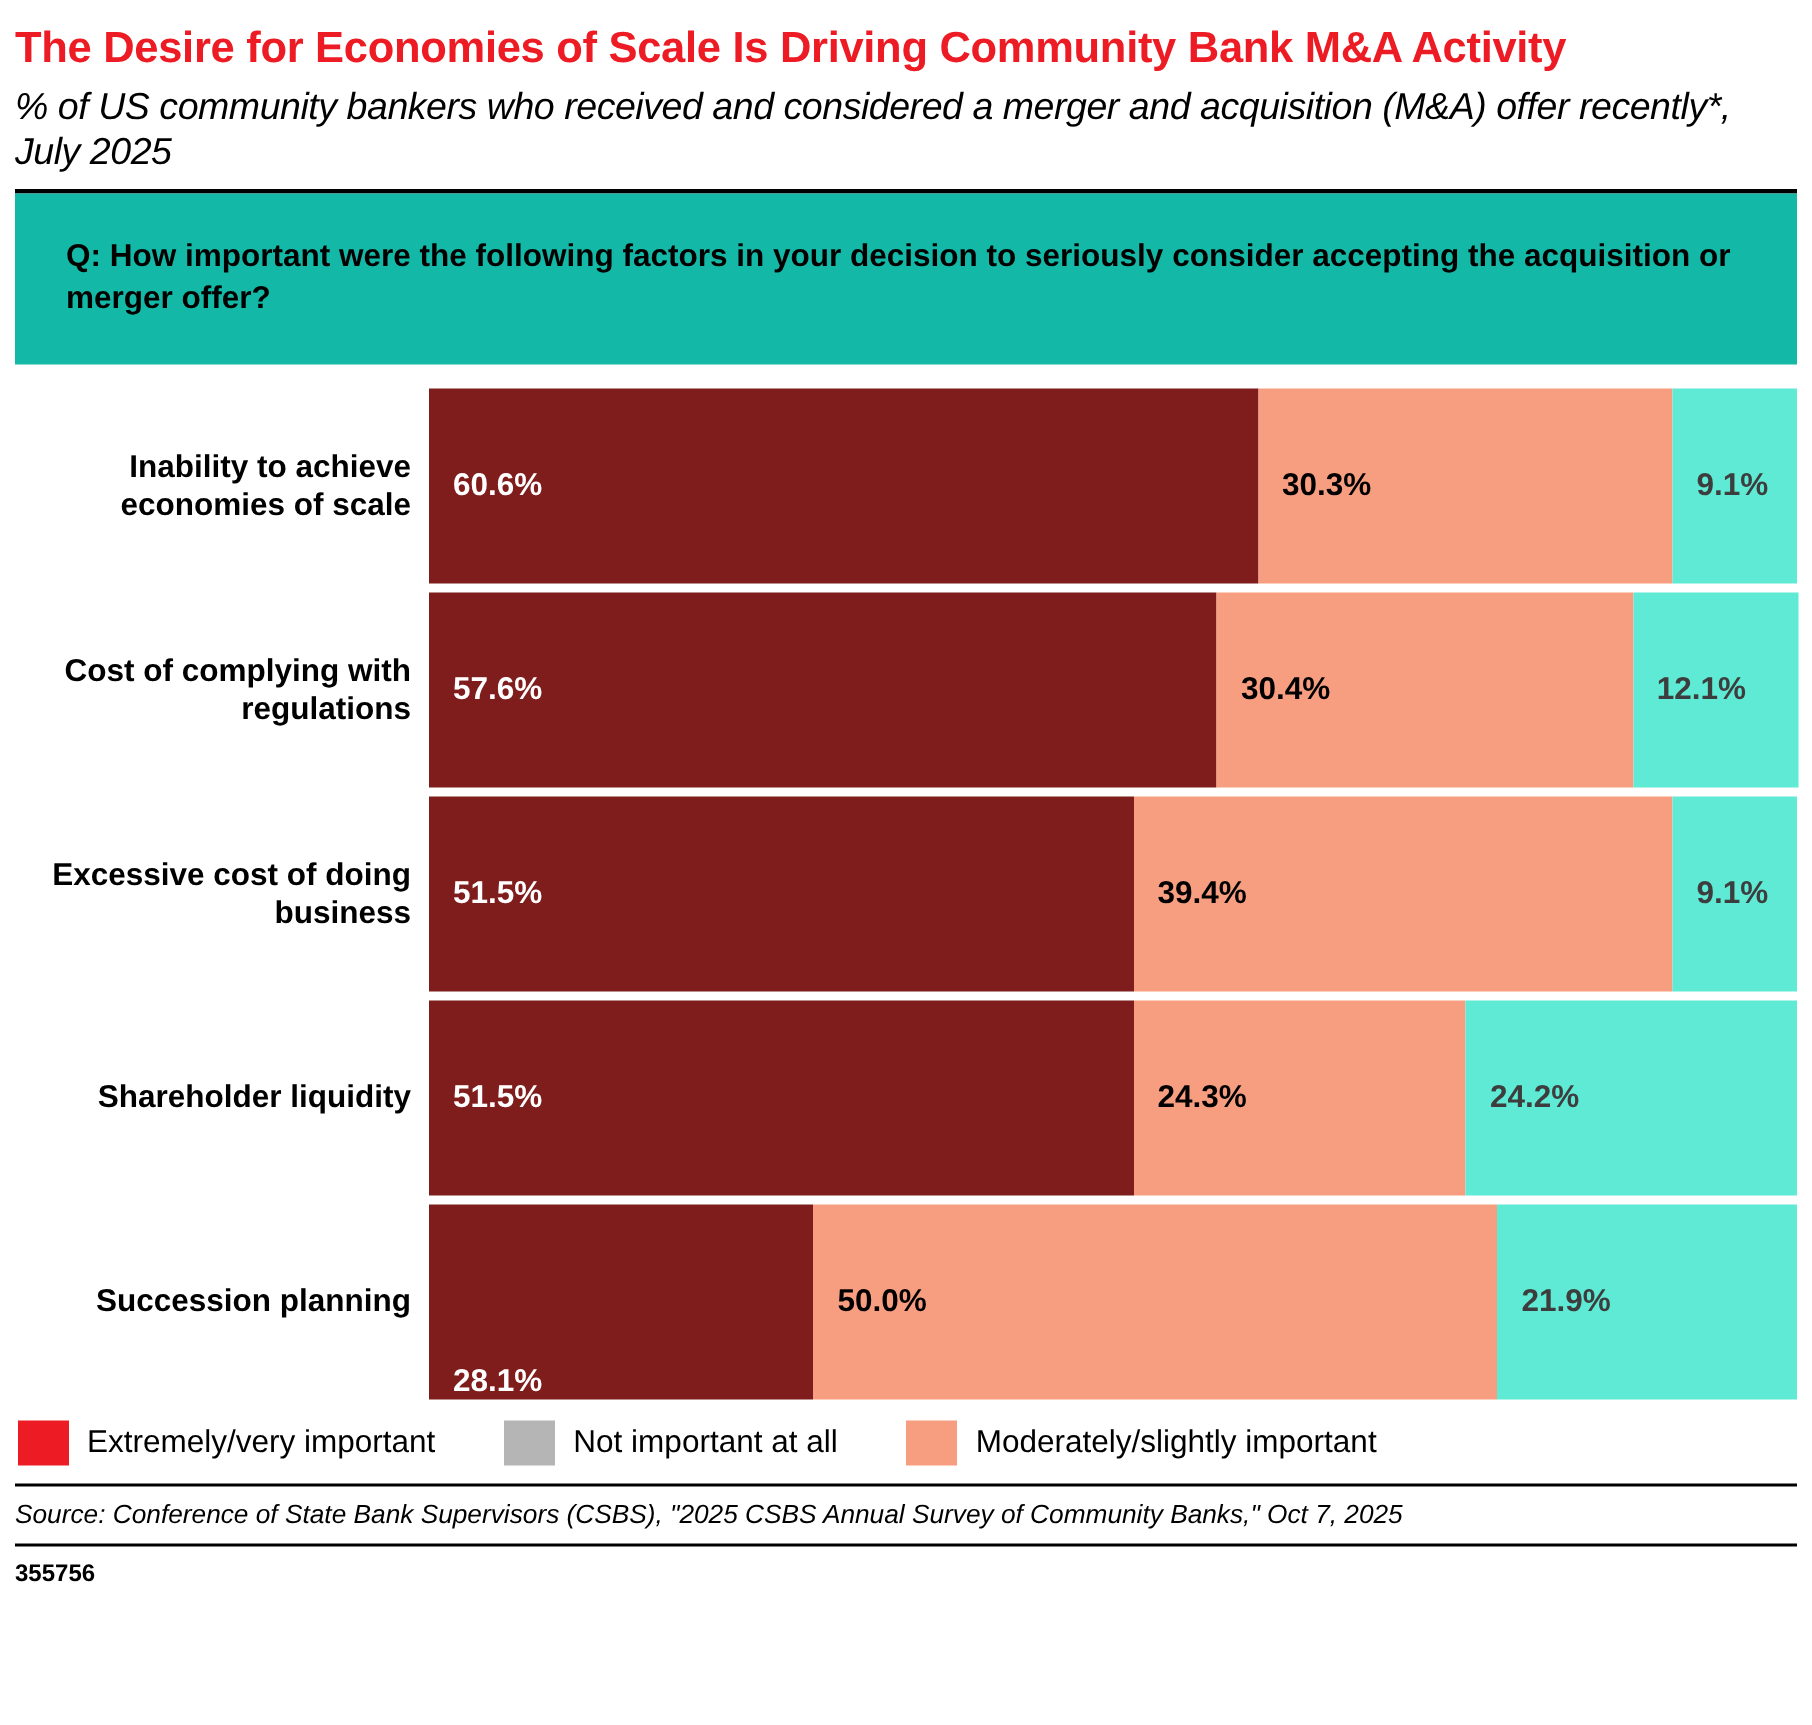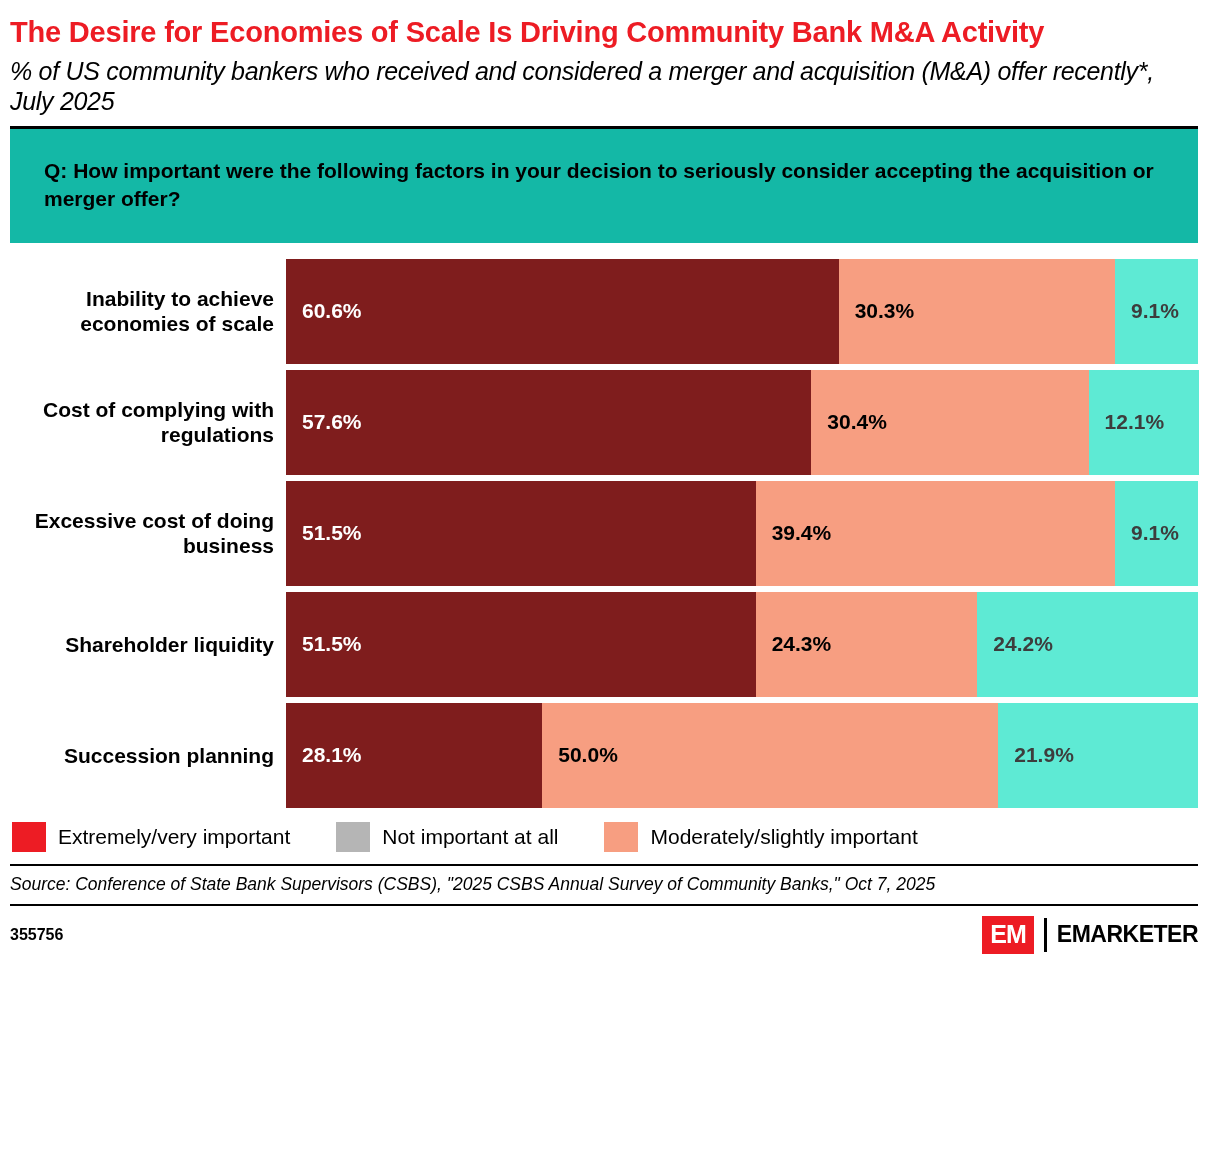--- a/index.html
+++ b/index.html
@@ -52,21 +52,21 @@
     font-weight: bold;
     line-height: 1.33;
   }
   
   .chart {
     margin-top: 16px;
   }
   .row {
     display: flex;
     align-items: stretch;
-    height: 105px;
+    height: 130px;
     margin-bottom: 6px;
   }
   .row-label {
     width: 276px;
     flex: 0 0 276px;
     display: flex;
     align-items: center;
     justify-content: flex-end;
     text-align: right;
     padding-right: 12px;
@@ -237,21 +237,21 @@
             <span>24.3%</span>
           </div>
           <div class="seg seg-2" style="flex: 0 0 24.2%;">
             <span>24.2%</span>
           </div>
         </div>
       </div>
       <div class="row">
         <div class="row-label">Succession planning</div>
         <div class="bars">
-          <div class="seg seg-0" style="flex: 0 0 28.1%;">
+          <div class="seg seg-0" style="flex: 0 0 28.1%; align-items: flex-end;">
             <span>28.1%</span>
           </div>
           <div class="seg seg-1" style="flex: 0 0 50%;">
             <span>50.0%</span>
           </div>
           <div class="seg seg-2" style="flex: 0 0 21.9%;">
             <span>21.9%</span>
           </div>
         </div>
       </div>
@@ -275,20 +275,15 @@
   <div class="rule-mid"></div>
 
   <div class="notes">
     <div>Source: Conference of State Bank Supervisors (CSBS), "2025 CSBS Annual Survey of Community Banks," Oct 7, 2025</div>
   </div>
 
   <div class="rule-bot"></div>
 
   <div class="footer">
     <div class="chart-id">355756</div>
-    <div class="brand">
-      <div class="brand-mark">EM</div>
-      <div class="brand-divider"></div>
-      <div class="brand-name">EMARKETER</div>
-    </div>
   </div>
 
 </div>
 
 </body></html>

